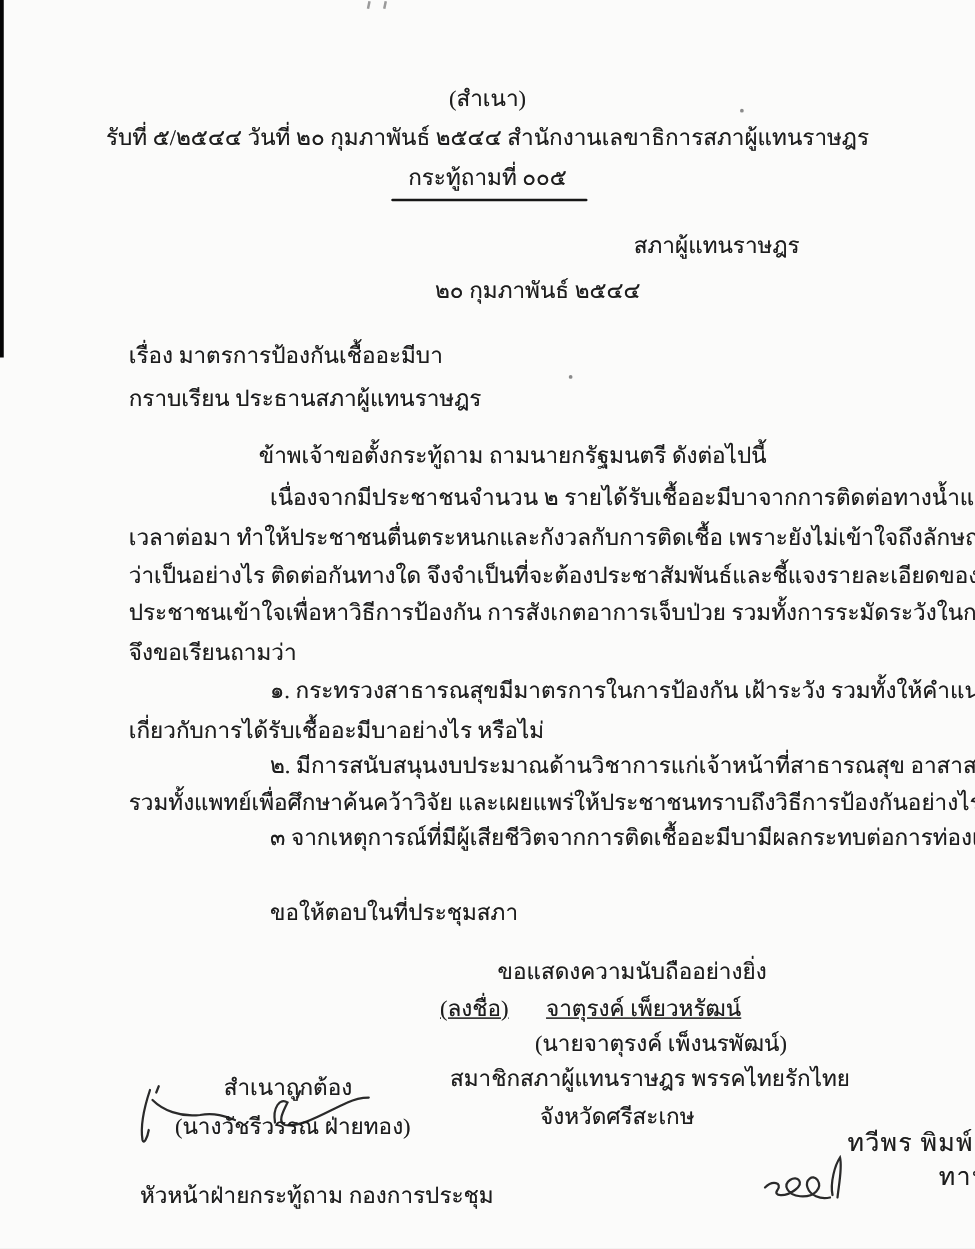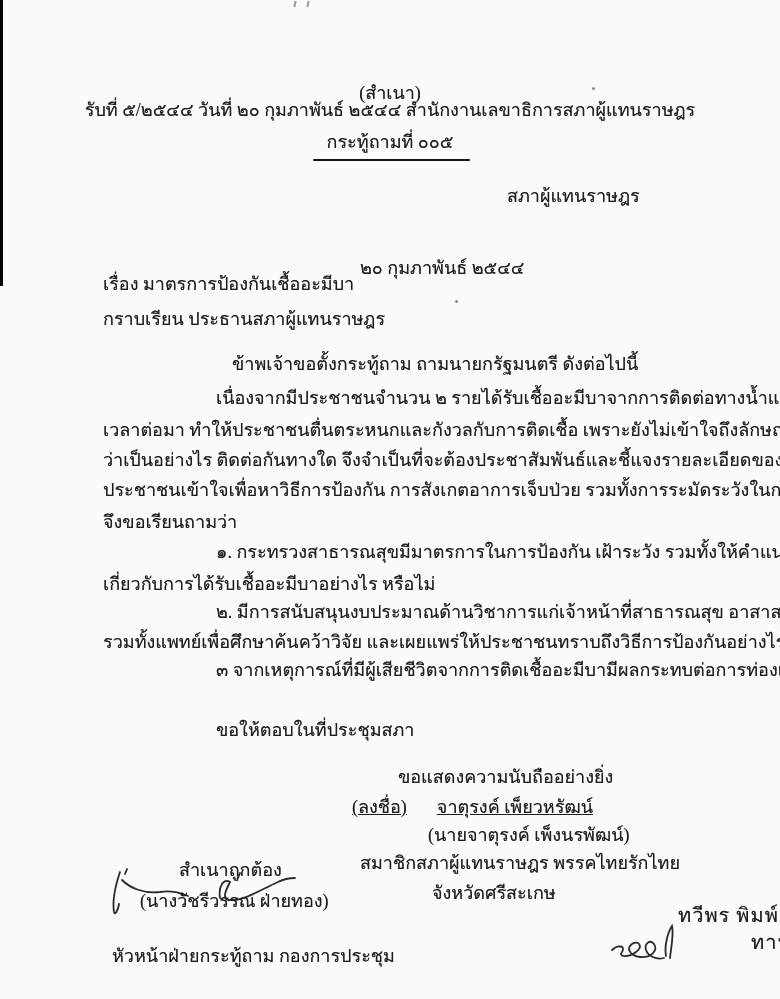--- a/index.html
+++ b/index.html
@@ -33,32 +33,32 @@
 <body>
 
 <div class="page">
 
   <div class="edge-line"></div>
   <div class="tickmark" style="left:294px; top:1px;"></div>
   <div class="tickmark" style="left:307px; top:1px;"></div>
   <div class="speck" style="left:592px; top:87px; width:3px; height:3px;"></div>
   <div class="speck" style="left:455px; top:300px; width:3px; height:3px;"></div>
 
-  <div class="ln center" style="top:82px;">(สำเนา)</div>
+  <div class="ln center" style="top:68px;">(สำเนา)</div>
   <div class="ln center" style="top:99px;">รับที่ ๕/๒๕๔๔ วันที่ ๒๐ กุมภาพันธ์ ๒๕๔๔ สำนักงานเลขาธิการสภาผู้แทนราษฎร</div>
   <div class="ln center" style="top:131px;">กระทู้ถามที่ ๐๐๕</div>
   <div class="divider"></div>
 
   <div class="ln" style="top:185px; left:507px;">สภาผู้แทนราษฎร</div>
-  <div class="ln" style="top:221px; left:360px;margin-top:36px;">๒๐ กุมภาพันธ์ ๒๕๔๔</div>
+  <div class="ln" style="top:221px; left:348px;">๒๐ กุมภาพันธ์ ๒๕๔๔</div>
 
   <div class="ln" style="top:273px; left:103px;">เรื่อง  มาตรการป้องกันเชื้ออะมีบา</div>
   <div class="ln" style="top:308px; left:103px;">กราบเรียน  ประธานสภาผู้แทนราษฎร</div>
 
-  <div class="ln" style="top:353px; left:232px;">ข้าพเจ้าขอตั้งกระทู้ถาม  ถามนายกรัฐมนตรี  ดังต่อไปนี้</div>
+  <div class="ln" style="top:353px; left:207px;">ข้าพเจ้าขอตั้งกระทู้ถาม  ถามนายกรัฐมนตรี  ดังต่อไปนี้</div>
   <div class="ln" style="top:387px; left:216px;">เนื่องจากมีประชาชนจำนวน ๒ รายได้รับเชื้ออะมีบาจากการติดต่อทางน้ำและเสียชีวิตใน</div>
   <div class="ln" style="top:419px; left:103px;">เวลาต่อมา ทำให้ประชาชนตื่นตระหนกและกังวลกับการติดเชื้อ เพราะยังไม่เข้าใจถึงลักษณะของเชื้ออะมีบา</div>
   <div class="ln" style="top:449px; left:103px;">ว่าเป็นอย่างไร ติดต่อกันทางใด  จึงจำเป็นที่จะต้องประชาสัมพันธ์และชี้แจงรายละเอียดของเชื้ออะมีบาให้</div>
   <div class="ln" style="top:479px; left:103px;">ประชาชนเข้าใจเพื่อหาวิธีการป้องกัน การสังเกตอาการเจ็บป่วย รวมทั้งการระมัดระวังในการใช้น้ำ</div>
   <div class="ln" style="top:511px; left:103px;">จึงขอเรียนถามว่า</div>
   <div class="ln" style="top:541px; left:216px;">๑. กระทรวงสาธารณสุขมีมาตรการในการป้องกัน เฝ้าระวัง รวมทั้งให้คำแนะนำกับประชาชน</div>
   <div class="ln" style="top:573px; left:103px;">เกี่ยวกับการได้รับเชื้ออะมีบาอย่างไร หรือไม่</div>
   <div class="ln" style="top:601px; left:216px;">๒. มีการสนับสนุนงบประมาณด้านวิชาการแก่เจ้าหน้าที่สาธารณสุข อาสาสมัครสาธารณสุข</div>
   <div class="ln" style="top:631px; left:103px;">รวมทั้งแพทย์เพื่อศึกษาค้นคว้าวิจัย และเผยแพร่ให้ประชาชนทราบถึงวิธีการป้องกันอย่างไร หรือไม่</div>
   <div class="ln" style="top:659px; left:216px;">๓ จากเหตุการณ์ที่มีผู้เสียชีวิตจากการติดเชื้ออะมีบามีผลกระทบต่อการท่องเที่ยวหรือไม่</div>

